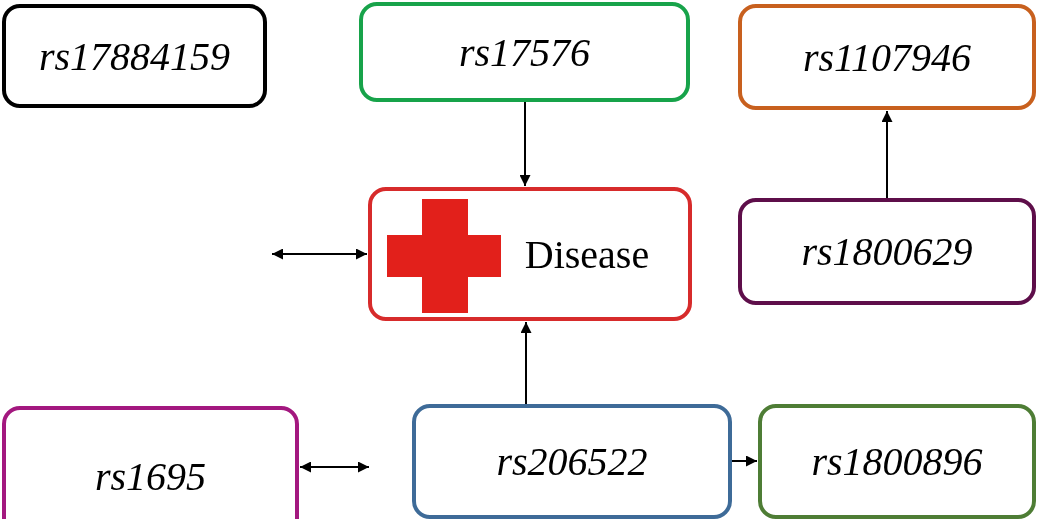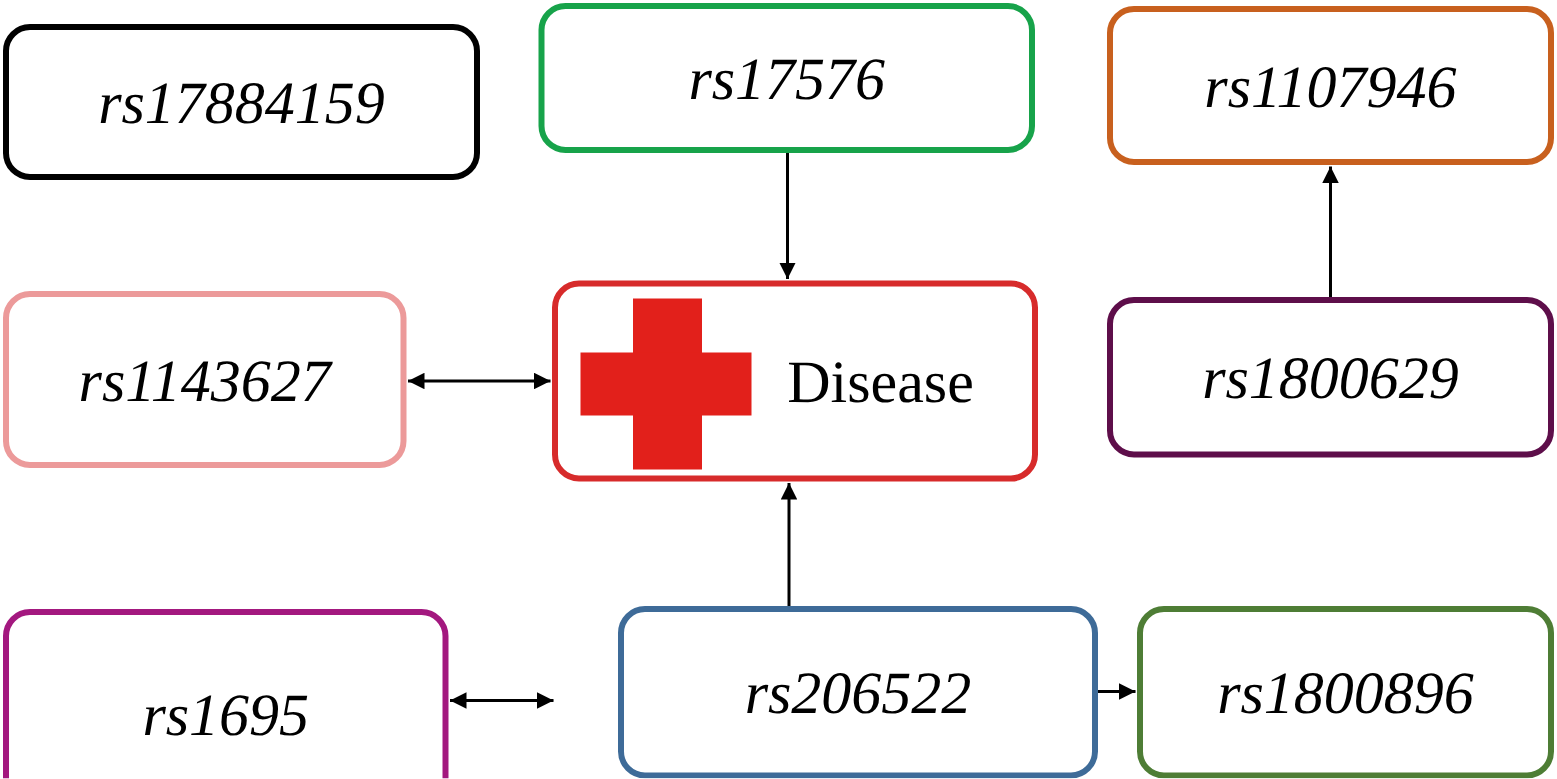--- a/index.html
+++ b/index.html
@@ -1,20 +1,20 @@
 <!DOCTYPE html>
 <html><head>
 <meta charset="utf-8">
 <style>
   html,body{margin:0;padding:0;background:#fff;}
   #stage{position:relative;width:1038px;height:519px;overflow:hidden;background:#fff;}
   .node{position:absolute;box-sizing:border-box;border:4px solid #000;border-radius:18px;background:#fff;
         display:flex;align-items:center;justify-content:center;}
   .node span{font-family:"Liberation Serif","DejaVu Serif",serif;font-style:italic;font-size:40px;color:#000;}
-  #n-rs17884159{left:2px;top:16px;width:318px;height:104px;}
+  #n-rs17884159{left:2px;top:4px;width:265px;height:104px;}
   #n-rs17576{left:359px;top:2px;width:331px;height:100px;}
   #n-rs1107946{left:738px;top:4px;width:298px;height:106px;}
   #n-rs1143627{left:2px;top:194px;width:269px;height:118px;}
   #n-disease{left:368px;top:187px;width:324px;height:134px;}
   #n-rs1800629{left:738px;top:198px;width:298px;height:107px;}
   #n-rs1695{left:2px;top:406px;width:297px;height:140px;}
   #n-rs206522{left:370px;top:404px;width:320px;height:115px;margin-left:42px;}
   #n-rs1800896{left:758px;top:404px;width:278px;height:115px;justify-content:center;}
   .disease-label{font-style:normal !important;margin-left:114px;}
   .cross{position:absolute;left:15px;top:8px;width:114px;height:114px;}
@@ -43,23 +43,20 @@
 
   <div class="node" id="n-rs17884159" style="border-color: rgb(0, 0, 0);">
     <span>rs17884159</span>
   </div>
   <div class="node" id="n-rs17576" style="border-color: rgb(23, 163, 74);">
     <span>rs17576</span>
   </div>
   <div class="node" id="n-rs1107946" style="border-color: rgb(200, 96, 30); text-align: right;">
     <span>rs1107946</span>
   </div>
-  <div class="node" id="n-rs1143627" style="border-color: rgb(236, 154, 154);">
-    <span>rs1143627</span>
-  </div>
   <div class="node" id="n-disease" style="border-color: rgb(215, 43, 43);">
     <div class="cross"></div>
     <span class="disease-label">Disease</span>
   </div>
   <div class="node" id="n-rs1800629" style="border-color: rgb(94, 14, 74);">
     <span>rs1800629</span>
   </div>
   <div class="node" id="n-rs1695" style="border-color: rgb(163, 24, 127);">
     <span>rs1695</span>
   </div>

